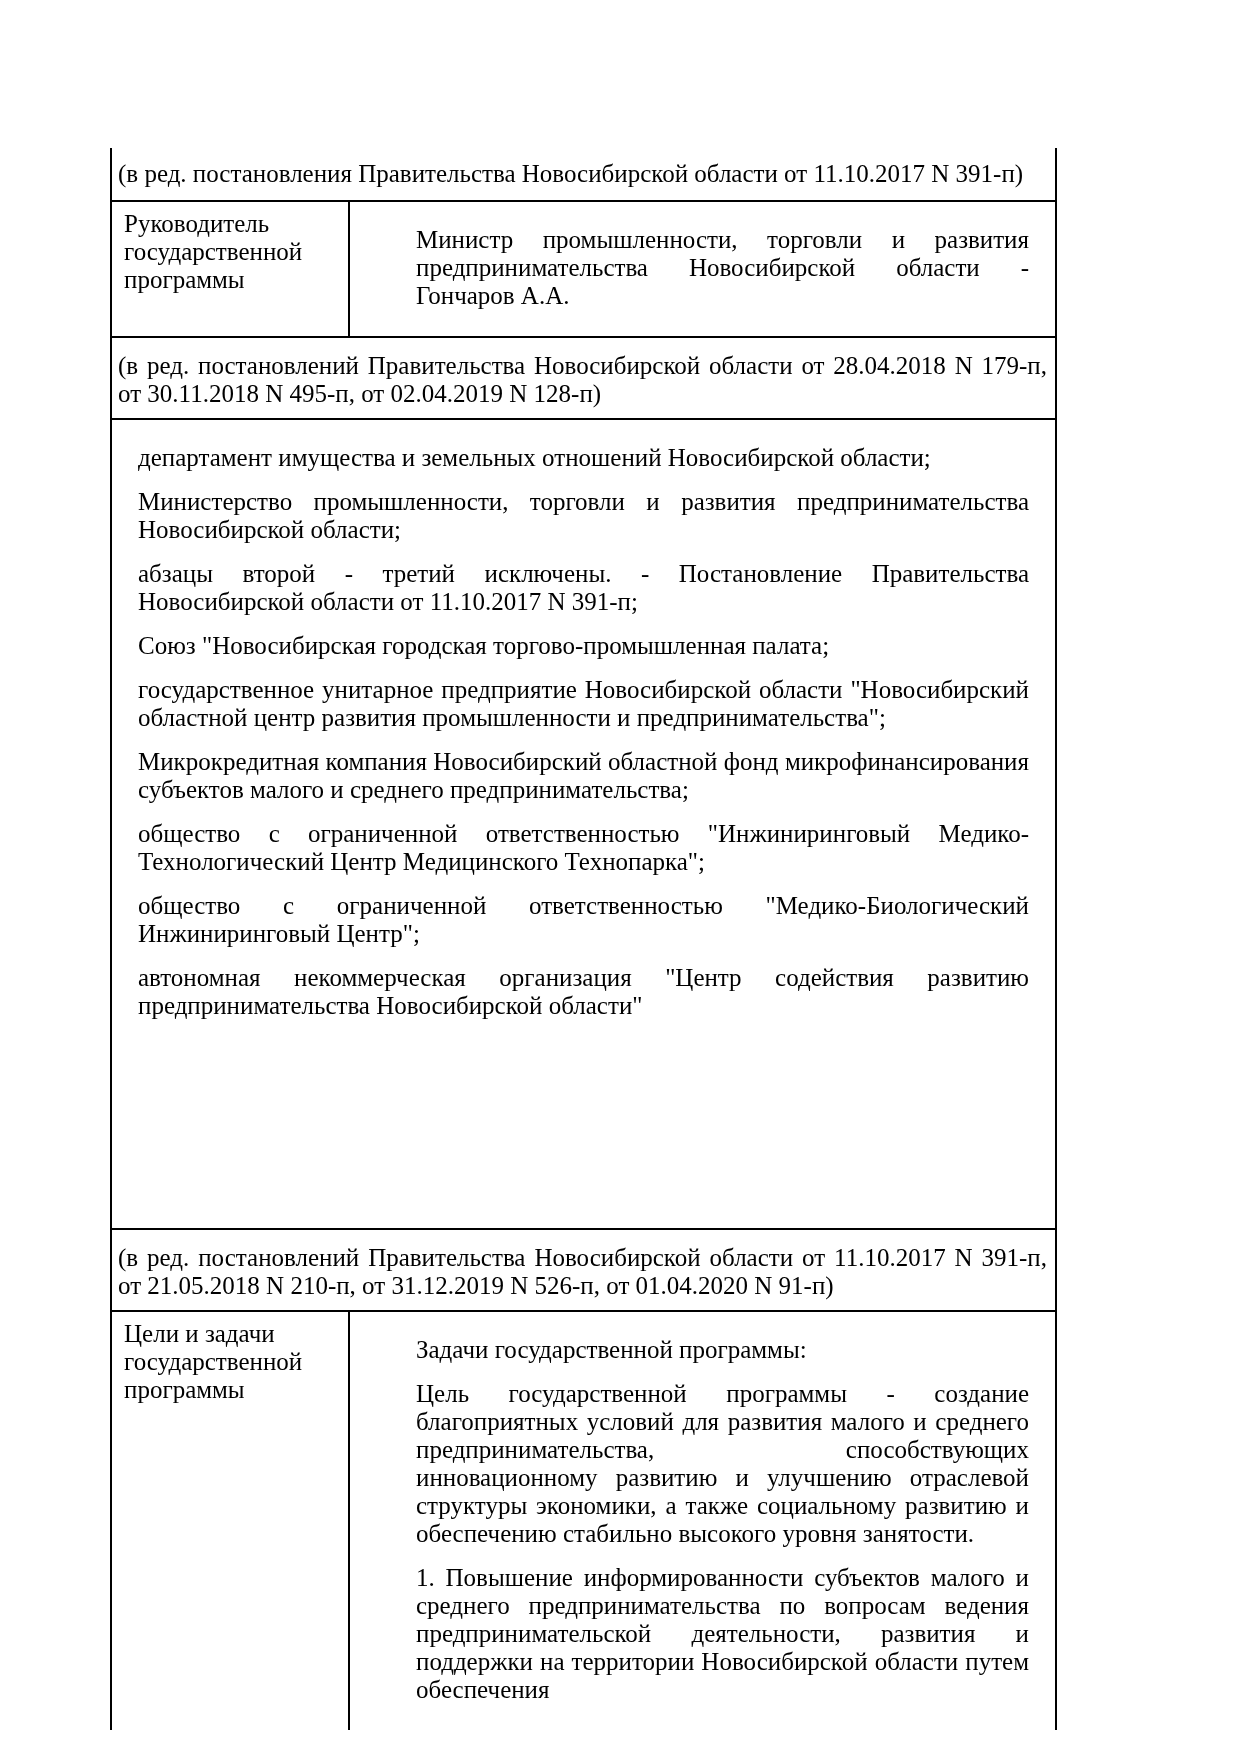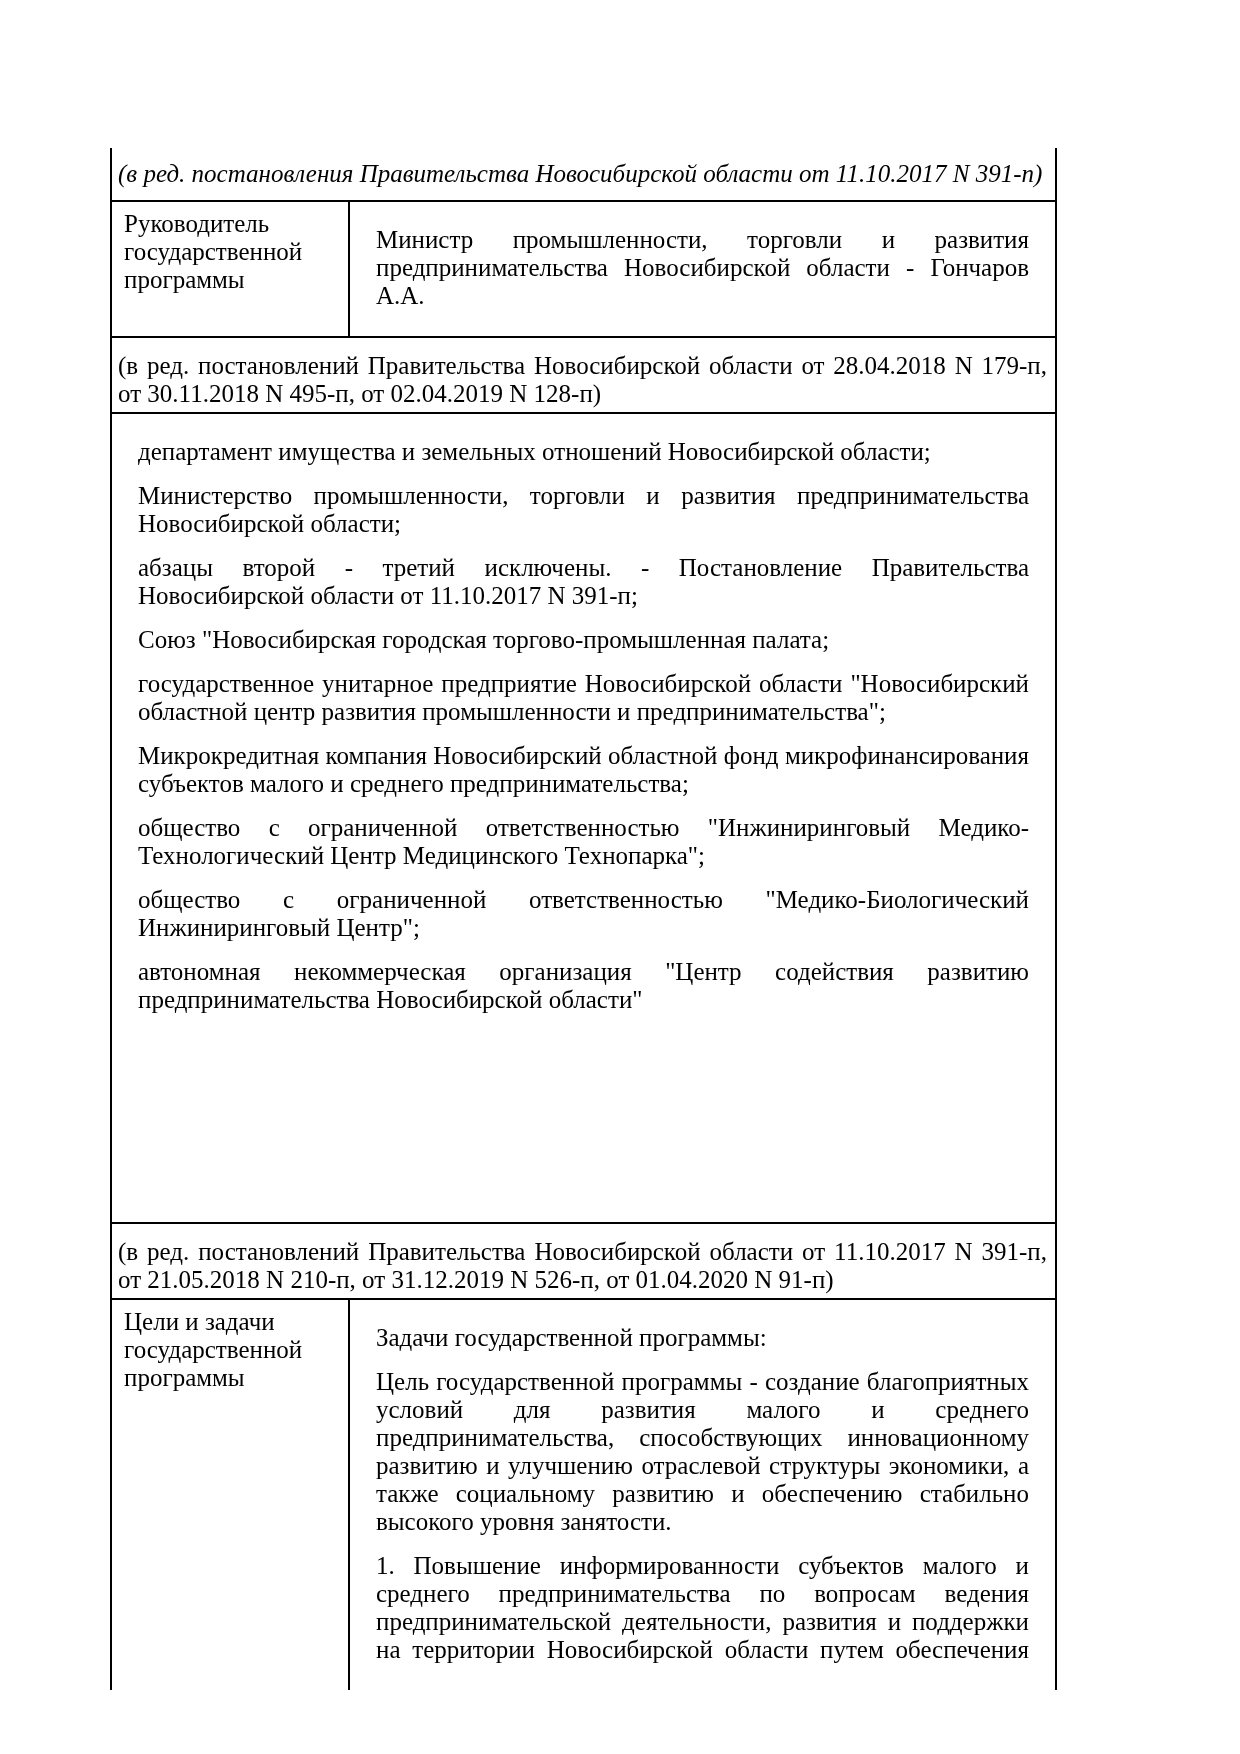--- a/index.html
+++ b/index.html
@@ -31,30 +31,30 @@
     width: 947px;
     box-sizing: border-box;
     border-left: 2px solid #000;
     border-right: 2px solid #000;
   }
   .doc-table > div {
     border-top: 2px solid #000;
   }
   .doc-table > div:first-child {
     border-top: none;
-    font-style: italic;
   }
   .note-row {
     box-sizing: border-box;
     padding: 12px 8px 12px 6px;
     text-align: justify;
   }
   .pair-row {
     display: flex;
     align-items: stretch;
+    gap: 40px;
   }
   .cell-label {
     flex: 0 0 238px;
     width: 238px;
     box-sizing: border-box;
     border-right: 2px solid #000;
     padding: 8px 10px 10px 12px;
     text-align: left;
   }
   .cell-value {
@@ -65,21 +65,21 @@
   }
   .cell-value p, .cell-label p {
     margin: 16px;
     padding: 0;
   }
   .row-executors .cell-value {
     min-height: 808px;
   }
   .note-pad {
     padding-top: 14px;
-    padding-bottom: 4px;
+    padding-bottom: 10px;
   }
   
   .justify-last {
     text-align-last: justify;
   }
 </style>
 </head>
 <body>
 
 <div class="page">

